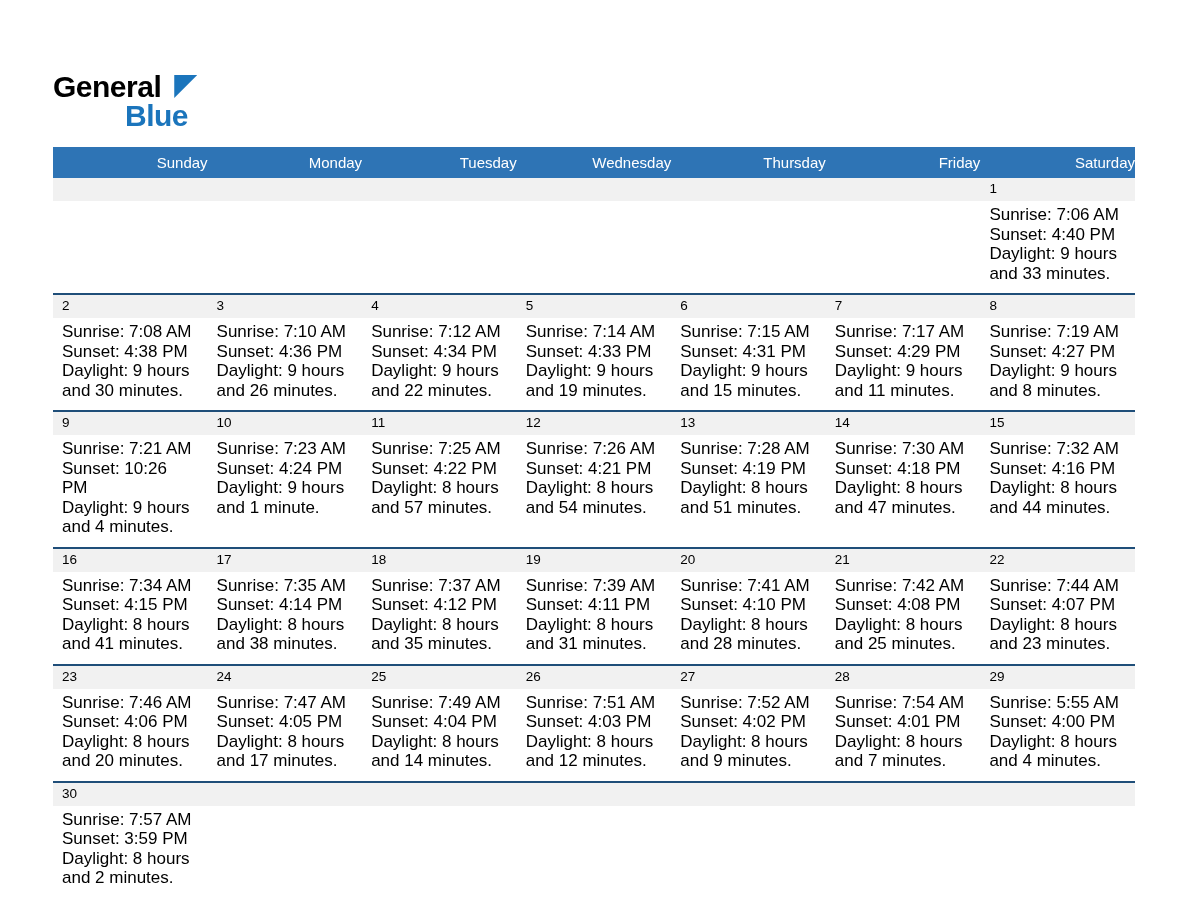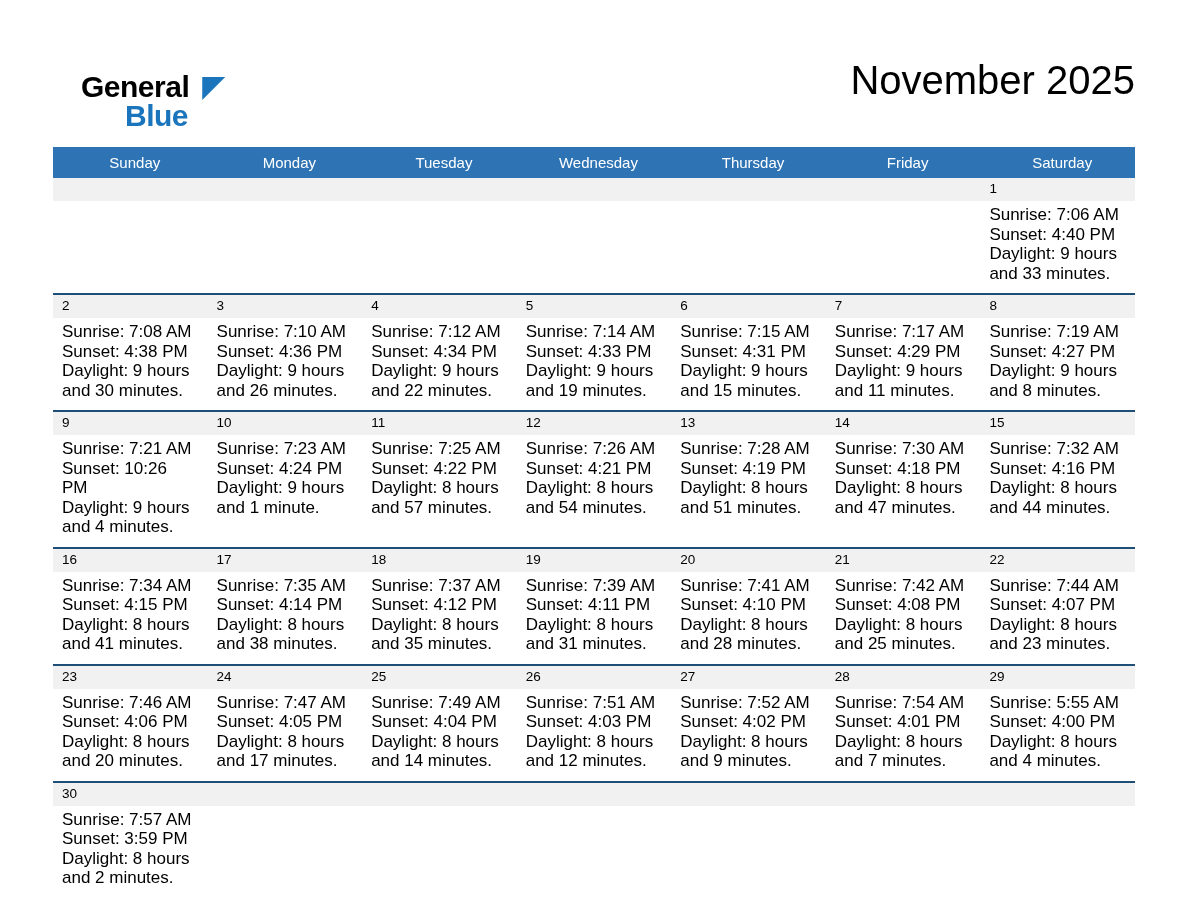--- a/index.html
+++ b/index.html
@@ -21,21 +21,21 @@
     padding-top: 58px;
     padding-bottom: 16px;
   }
   .logo {
     padding-top: 14px;
     font-weight: bold;
     font-size: 30px;
     line-height: 1.0;
     letter-spacing: -0.5px;
   }
-  .logo-line1 { display: flex; align-items: center; gap: 13px; color: #000; margin-left: 28px; }
+  .logo-line1 { display: flex; align-items: flex-start; gap: 13px; color: #000; }
   .logo-triangle {
     width: 23px; height: 23px;
     background: #1B75BC;
     clip-path: polygon(0 0, 100% 0, 0 100%);
     margin-top: 3px;
   }
   .logo-blue { color: #1B75BC; padding-left: 72px; margin-top: -1px; }
 
   .titles { text-align: right; }
   .title { font-size: 40px; font-weight: 400; line-height: 1.1; }
@@ -44,21 +44,21 @@
   
   table.calendar {
     width: 100%;
     border-collapse: collapse;
     table-layout: fixed;
   }
   thead th {
     background: #2E74B5;
     color: #ffffff;
     font-weight: 400;
-    text-align: center;
+    text-align: right;
     font-size: 15px;
     height: 31px;
     padding-left: 9px;
     vertical-align: middle;
   }
   tbody tr { border-top: 2px solid #1F4E79; }
   tbody tr:first-child { border-top: none; }
   td { vertical-align: top; padding: 0; }
   .day-num {
     background: #F1F1F1;
@@ -80,21 +80,20 @@
 
   <div class="top">
     <div class="logo">
       <div class="logo-line1">
         <span>General</span>
         <span class="logo-triangle"></span>
       </div>
       <div class="logo-blue">Blue</div>
     </div>
     <div class="titles">
-      <div class="title">November 2025</div>
     </div>
   </div>
 
   <table class="calendar">
     <thead>
       <tr id="weekday-row">
           <th>Sunday</th>
           <th>Monday</th>
           <th>Tuesday</th>
           <th>Wednesday</th>

